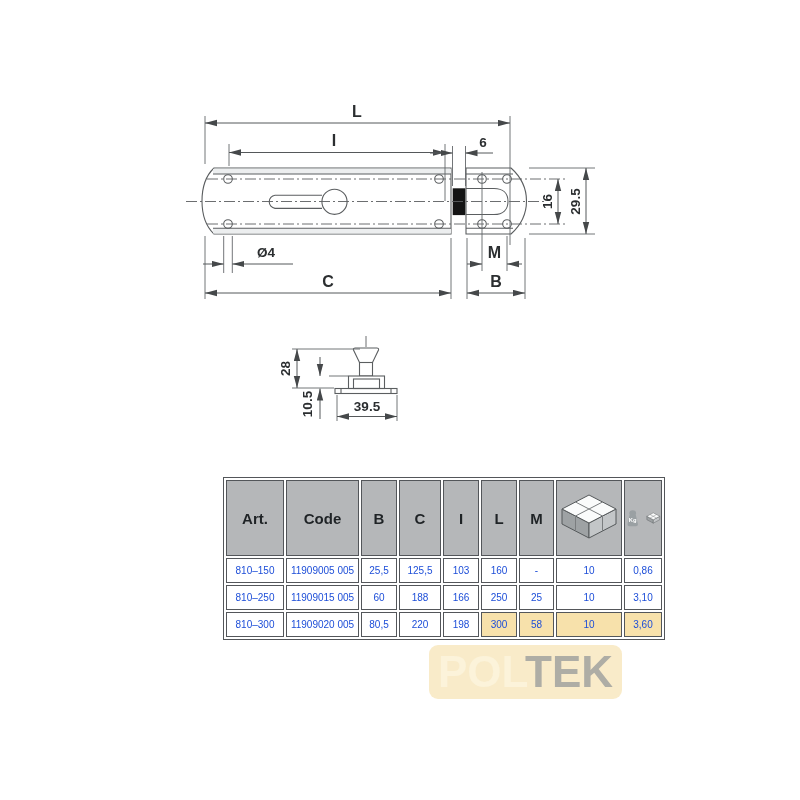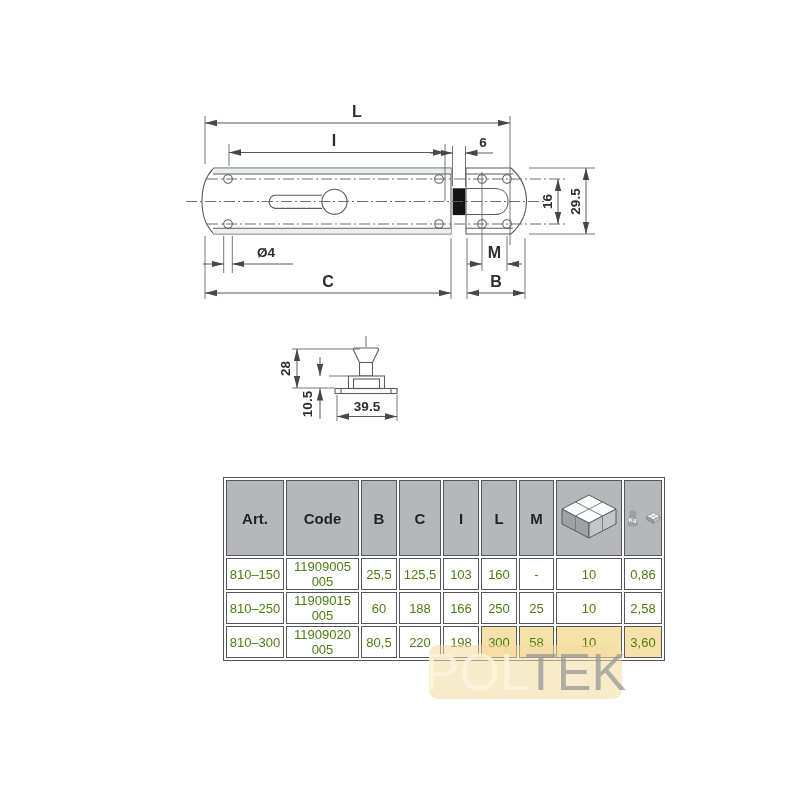--- a/index.html
+++ b/index.html
@@ -16,29 +16,29 @@
   .dtxt{fill:#2b2e30;font-weight:700;font-size:13.5px;}
   .dtxt-big{fill:#2b2e30;font-weight:700;font-size:16px;}
 
   
   #spec-table{position:absolute;left:179px;top:477px;width:440px;
     border-collapse:separate;border-spacing:2px;table-layout:fixed;
     border:1px solid #53565a;background:#fff;margin-left:44px;}
   #spec-table th,#spec-table td{box-sizing:border-box;border:1px solid #53565a;
     text-align:center;vertical-align:middle;padding:0;}
   #spec-table th{height:76px;background:#b5b7b9;color:#1f2326;font-size:15px;font-weight:700;}
-  #spec-table td{height:25px;color:#4d7c0f;font-size:13px;background:#fff;}
+  #spec-table td{height:25px;color:#1d4ed8;font-size:10px;background:#fff;}
   #spec-table td.wm{background:#f7e1ab;}
   .kg-stack{display:flex;flex-direction:row;align-items:center;gap:6px;}
 
   
   #watermark{position:absolute;left:429px;top:645px;width:193px;height:54px;
     border-radius:9px;background:rgba(244,219,156,0.55);
     display:flex;align-items:center;justify-content:center;z-index:5;pointer-events:none;}
-  #watermark .wm-text{font-size:52px;font-weight:400;line-height:1;letter-spacing:0px;opacity:0.85;white-space:nowrap;}
+  #watermark .wm-text{font-size:44px;font-weight:700;line-height:1;letter-spacing:0px;opacity:0.85;white-space:nowrap;}
   #watermark .wm-light{color:rgba(252,244,221,0.95);}
   #watermark .wm-dark{color:rgba(146,149,152,0.85);}
 </style>
 </head>
 <body>
 
 <svg id="drawing" width="480" height="368" viewBox="150 85 480 368" xmlns="http://www.w3.org/2000/svg">
   <defs>
     <marker id="arr" orient="auto-start-reverse" markerUnits="userSpaceOnUse" markerWidth="12" markerHeight="8" refX="12" refY="3.5">
       <path d="M12,3.5 L0,0.3 L0,6.7 Z" fill="#45484a"></path>
@@ -215,21 +215,21 @@
   </tr>
   <tr>
     <td>810–250</td>
     <td>11909015 005</td>
     <td>60</td>
     <td>188</td>
     <td>166</td>
     <td>250</td>
     <td>25</td>
     <td>10</td>
-    <td>2,58</td>
+    <td>3,10</td>
   </tr>
   <tr>
     <td>810–300</td>
     <td>11909020 005</td>
     <td>80,5</td>
     <td>220</td>
     <td>198</td>
     <td class="wm">300</td>
     <td class="wm">58</td>
     <td class="wm">10</td>

